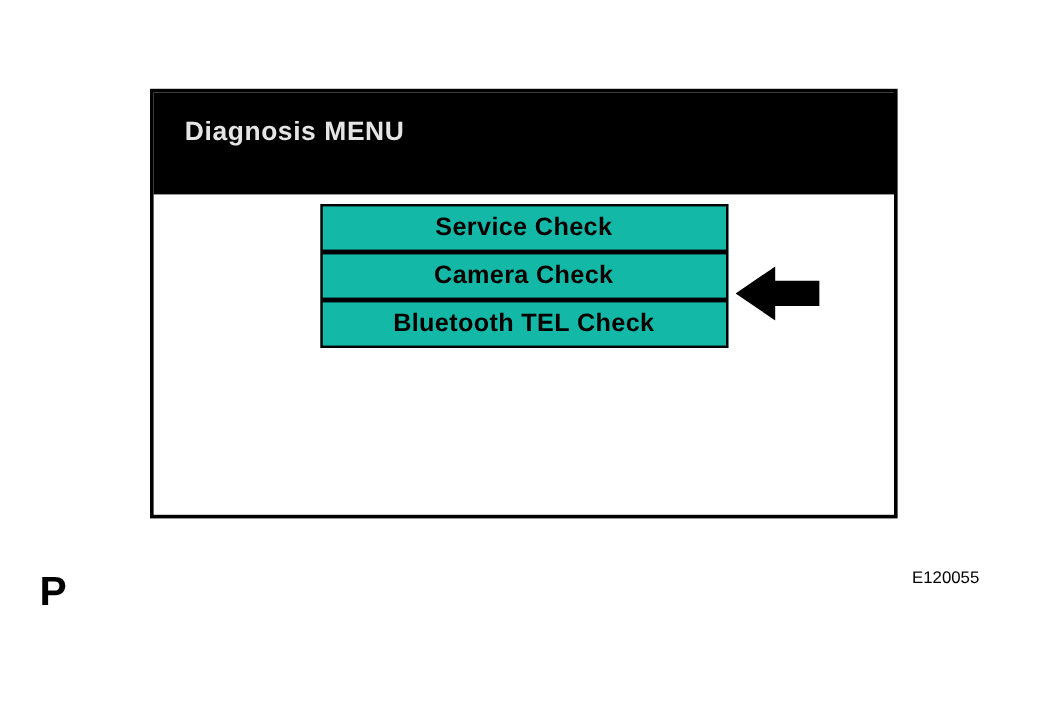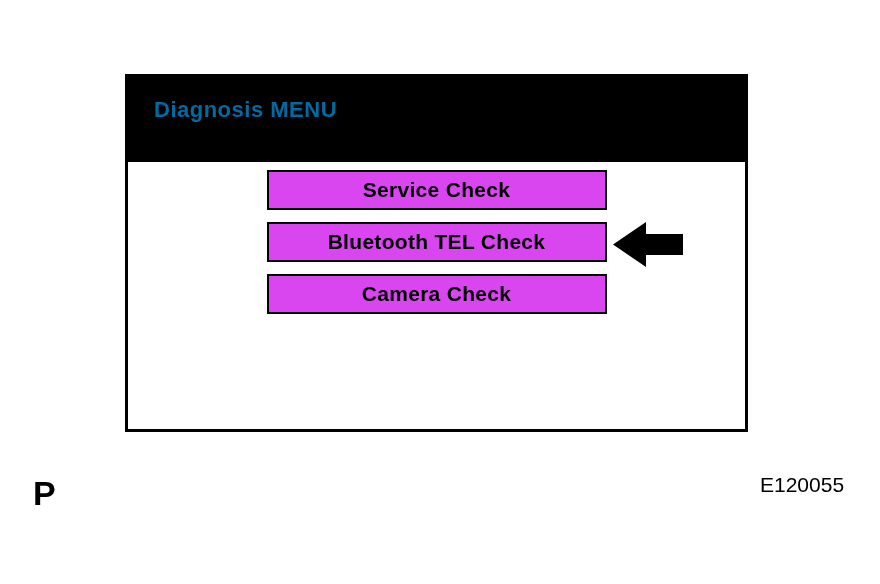--- a/index.html
+++ b/index.html
@@ -22,41 +22,40 @@
     width: 623px;
     height: 358px;
     box-sizing: border-box;
     border: 3px solid #000000;
     background: #ffffff;
   }
   .screen-header {
     box-sizing: border-box;
     height: 85px;
     background: #000000;
-    color: #0369a1;
+    color: #e5e5e5;
     padding: 20px 0 0 26px;
   }
   .screen-title {
     font-size: 22px;
     font-weight: bold;
     letter-spacing: 0.5px;
   }
   .screen-body {
     display: flex;
     flex-direction: column;
     align-items: center;
     padding-top: 8px;
   }
   .menu-btn {
     box-sizing: border-box;
     width: 340px;
     height: 40px;
-    margin-bottom: 12px;
     border: 2px solid #000000;
-    background: #d946ef;
+    background: #14b8a6;
     color: #000000;
     display: flex;
     align-items: center;
     justify-content: center;
     font-family: "Liberation Sans", sans-serif;
     font-size: 21px;
     font-weight: bold;
     letter-spacing: 0.3px;
     padding: 0;
     cursor: pointer;
@@ -78,41 +77,41 @@
     top: 476px;
     font-size: 34px;
     font-weight: bold;
     line-height: 1;
     color: #000000;
   }
   .figure-id {
     position: absolute;
     left: 760px;
     top: 474px;
-    font-size: 21px;
+    font-size: 14px;
     font-weight: normal;
     line-height: 1;
     color: #000000;
   }
 </style>
 </head>
 <body>
 
 <div class="canvas">
 
   <div class="screen">
 
     <div class="screen-header">
       <div class="screen-title">Diagnosis MENU</div>
     </div>
 
     <div class="screen-body">
       <button class="menu-btn">Service Check</button>
+      <button class="menu-btn">Camera Check</button>
       <button class="menu-btn">Bluetooth TEL Check</button>
-      <button class="menu-btn">Camera Check</button>
     </div>
 
   </div>
 
   <svg class="selection-arrow" viewBox="0 0 70 45" xmlns="http://www.w3.org/2000/svg" aria-hidden="true">
     <polygon points="0,22.5 33,0 33,12 70,12 70,33 33,33 33,45" fill="#000000"></polygon>
   </svg>
 
   <div class="page-marker">P</div>
 

